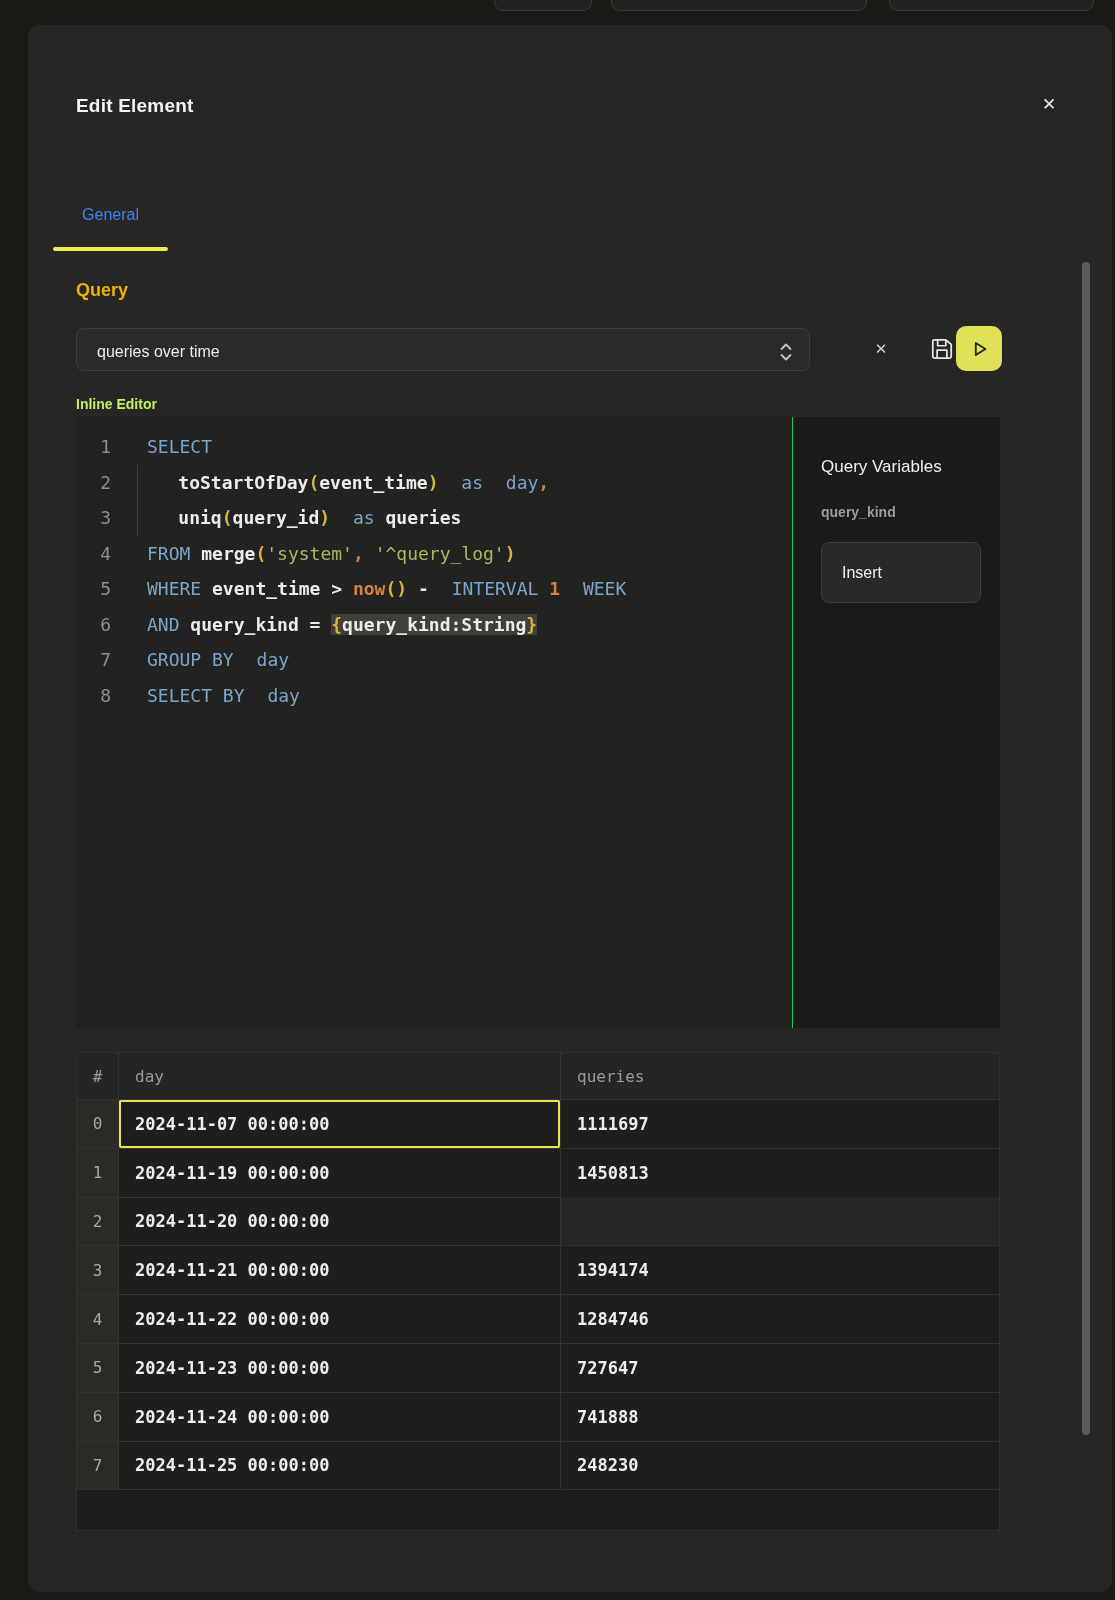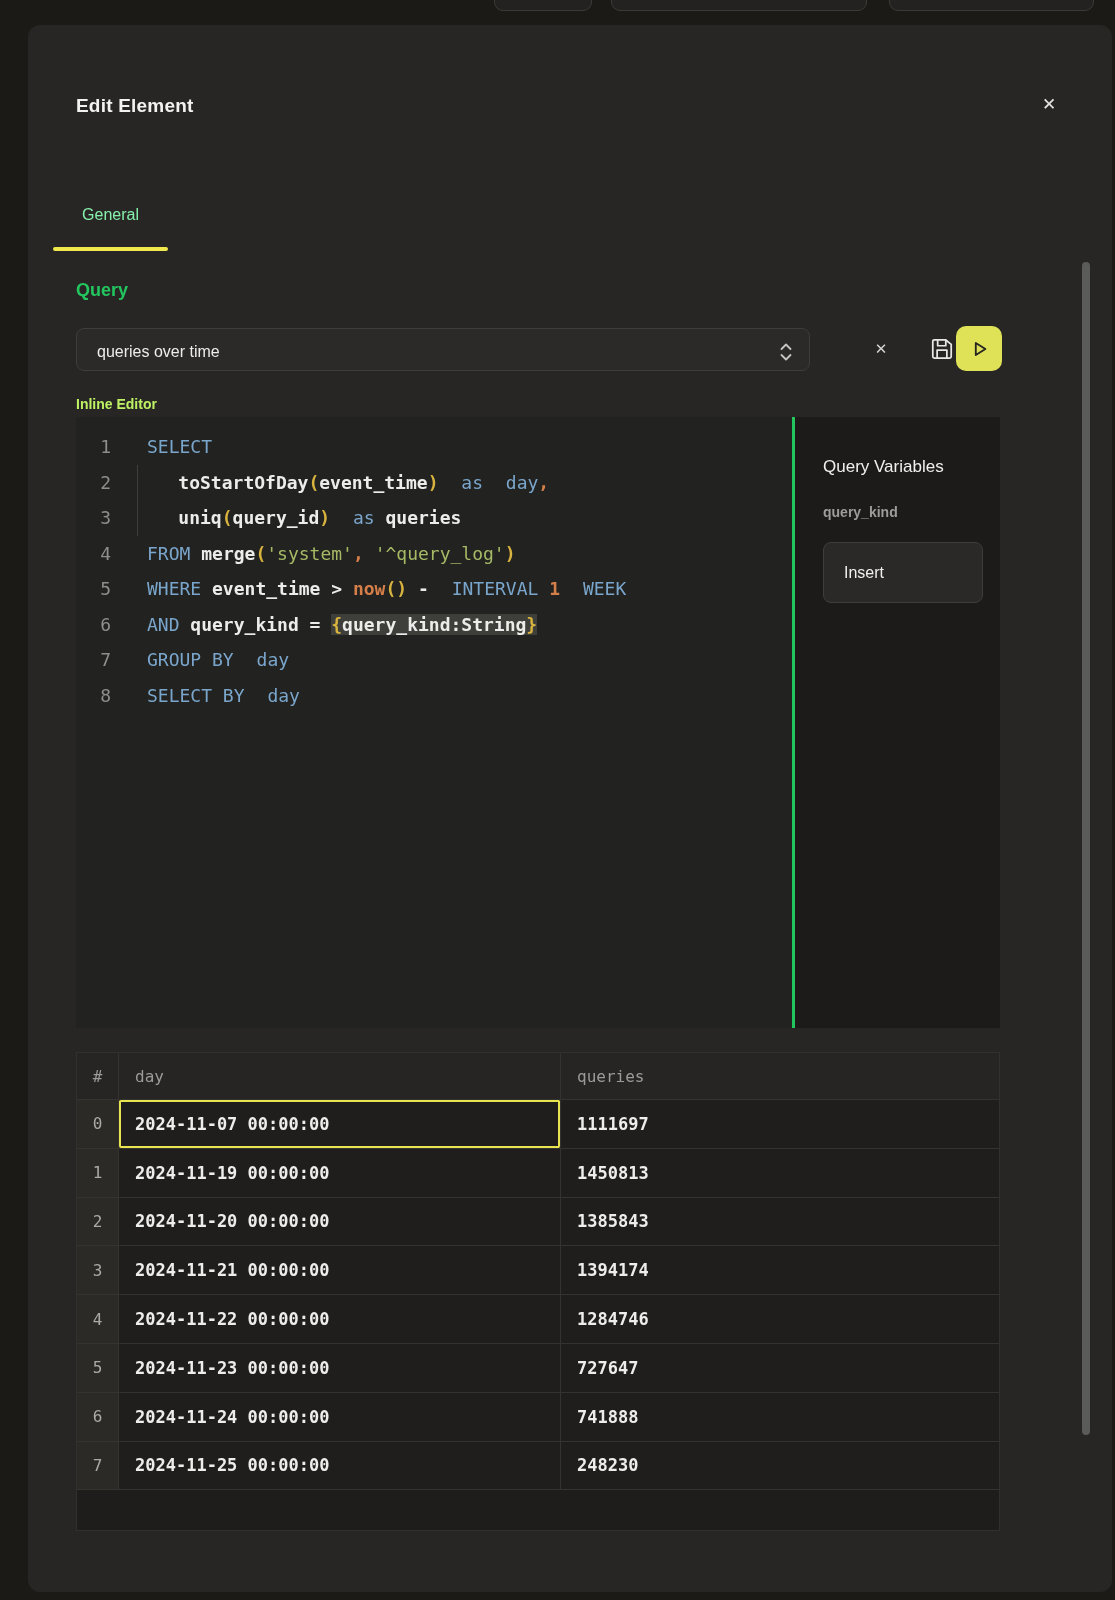--- a/index.html
+++ b/index.html
@@ -26,24 +26,24 @@
   .tb1{left:494px;width:98px;}
   .tb2{left:611px;width:256px;}
   .tb3{left:889px;width:205px;}
 
   
   .modal{position:absolute;left:28px;top:25px;width:1084px;height:1567px;background:var(--modal-bg);border-radius:12px;}
 
   .modal-title{position:absolute;left:48px;top:70px;font-size:19px;font-weight:600;color:#F2F2F0;letter-spacing:.2px;}
   .close-btn{position:absolute;right:48px;top:64px;width:30px;height:30px;display:flex;align-items:center;justify-content:center;color:#E3E3E1;font-size:17px;cursor:pointer;}
 
-  .tab{position:absolute;left:25px;top:158px;width:115px;height:64px;display:flex;align-items:center;justify-content:center;color:#86efac;font-size:16px;cursor:pointer;}
+  .tab{position:absolute;left:25px;top:158px;width:115px;height:64px;display:flex;align-items:center;justify-content:center;color:#3b82f6;font-size:16px;cursor:pointer;}
   .tab-underline{position:absolute;left:25px;top:222px;width:115px;height:4px;background:var(--accent);border-radius:2px;}
 
-  .query-heading{position:absolute;left:48px;top:255px;font-size:18px;font-weight:700;color:#22c55e;}
+  .query-heading{position:absolute;left:48px;top:255px;font-size:18px;font-weight:700;color:#eab308;}
 
   .query-select{position:absolute;left:48px;top:303px;width:734px;height:43px;background:#2B2A28;border:1px solid #3E3D3A;border-radius:8px;display:flex;align-items:center;padding:4px 14px 0 20px;cursor:pointer;}
   .query-select .value{flex:1;color:#EDEDEB;font-size:16px;}
   .chev{width:18px;height:22px;flex:0 0 auto;}
 
   .clear-btn{position:absolute;left:838px;top:309px;width:30px;height:30px;display:flex;align-items:center;justify-content:center;color:#D4D4D2;font-size:15px;cursor:pointer;}
   .save-btn{position:absolute;left:897px;top:308px;width:34px;height:32px;display:flex;align-items:center;justify-content:center;cursor:pointer;}
   .run-btn{position:absolute;left:928px;top:301px;width:46px;height:45px;background:var(--run-bg);border:none;border-radius:10px;display:flex;align-items:center;justify-content:center;cursor:pointer;}
 
   .inline-editor-label{position:absolute;left:48px;top:371px;font-size:14px;font-weight:700;color:#bef264;}
@@ -57,21 +57,21 @@
   .line-content.with-guide::before{content:'';position:absolute;left:2px;top:0;bottom:0;border-left:1px solid #413F3B;}
   .tok-kw{color:#7AA6CC;margin-left:12px;}
   .tok-fn{color:#ECECEA;font-weight:700;}
   .tok-paren{color:#D8B33E;font-weight:700;}
   .tok-str{color:#A6BA66;}
   .tok-orange{color:#D67F48;font-weight:700;}
   .tok-op{color:#ECECEA;font-weight:700;}
   .tok-plain{color:#ECECEA;}
   .tok-hl{background:#3E3E3A;}
 
-  .vars-panel{width:208px;height:100%;background:var(--vars-bg);border-left:3px solid #22c55e;padding:24px 24px 0 28px;}
+  .vars-panel{width:208px;height:100%;background:var(--vars-bg);border-left:1px solid #22c55e;padding:24px 24px 0 28px;}
   .vars-heading{color:#F0F0EE;font-size:17px;font-weight:500;margin-top:16px;}
   .vars-varname{color:#9C9C9A;font-size:14px;font-weight:700;margin-top:27px;}
   .insert-btn{margin-top:22px;width:160px;height:61px;background:#2A2927;border:1px solid #3E3D3A;border-radius:8px;color:#F0F0EE;font-size:16px;text-align:left;padding-left:20px;font-family:"Liberation Sans",sans-serif;cursor:pointer;display:block;}
 
   
   .results{position:absolute;left:48px;top:1027px;width:924px;border:1px solid #31302C;font-family:"DejaVu Sans Mono",monospace;}
   .t-row{display:grid;grid-template-columns:42px 442px 1fr;}
   .t-head .t-cell{height:46px;background:var(--hdr-bg);color:#9B9B99;font-size:16px;}
   .t-cell{display:flex;align-items:center;border-top:1px solid var(--line);}
   .t-head .t-cell{border-top:none;}
@@ -190,21 +190,20 @@
             <div class="t-cell c-q">1111697</div>
           </div>
           <div class="t-row">
             <div class="t-cell c-idx">1</div>
             <div class="t-cell c-day">2024-11-19 00:00:00</div>
             <div class="t-cell c-q">1450813</div>
           </div>
           <div class="t-row">
             <div class="t-cell c-idx">2</div>
             <div class="t-cell c-day">2024-11-20 00:00:00</div>
-            <div class="t-cell c-q">1385843</div>
           </div>
           <div class="t-row">
             <div class="t-cell c-idx">3</div>
             <div class="t-cell c-day">2024-11-21 00:00:00</div>
             <div class="t-cell c-q">1394174</div>
           </div>
           <div class="t-row">
             <div class="t-cell c-idx">4</div>
             <div class="t-cell c-day">2024-11-22 00:00:00</div>
             <div class="t-cell c-q">1284746</div>

